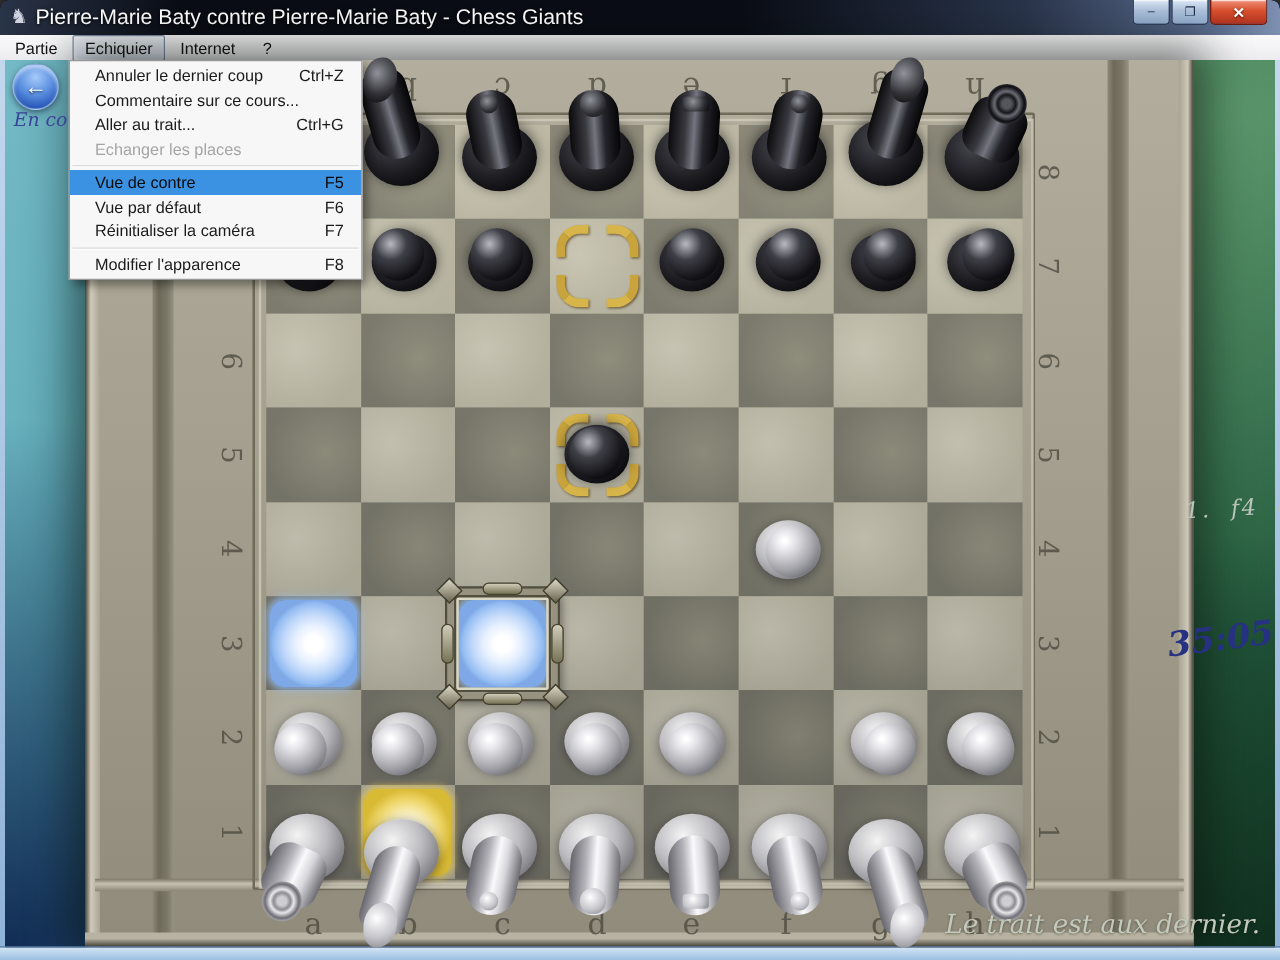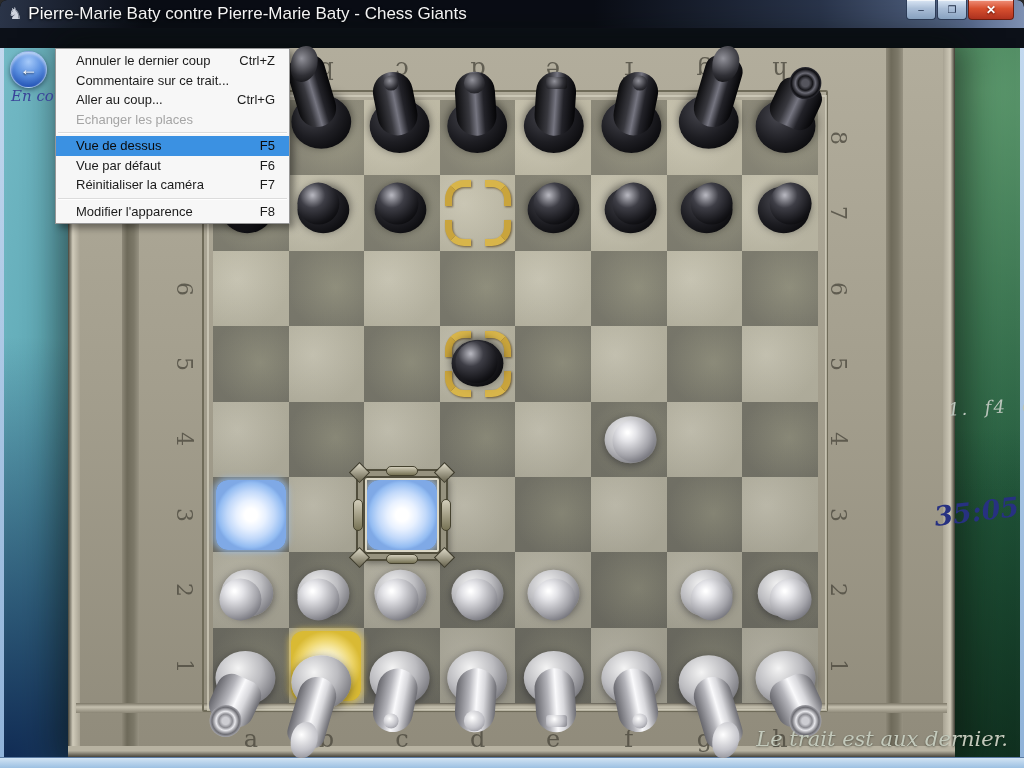--- a/index.html
+++ b/index.html
@@ -144,20 +144,26 @@
   <div class="titlebar">
     <span class="title-icon">♞</span>
     <span class="title-text">Pierre-Marie Baty contre Pierre-Marie Baty - Chess Giants</span>
     <div class="capbtns">
       <div class="capbtn min">–</div>
       <div class="capbtn max">❐</div>
       <div class="capbtn close">✕</div>
     </div>
   </div>
 
+  <div class="menubar">
+    <span class="mitem">Partie</span>
+    <span class="mitem active">Echiquier</span>
+    <span class="mitem">Internet</span>
+    <span class="mitem">?</span>
+  </div>
 
   <div class="client"></div>
 
   <div class="stone">
     <div class="groove gl"></div>
     <div class="groove gr"></div>
     <div class="bevel-l"></div>
     <div class="bevel-r"></div>
     <div class="ridge-b"></div>
     <div class="bevel-b"></div>
@@ -445,34 +451,34 @@
   <div class="movelist">1.  f4  d5</div>
   <div class="clock">35:05</div>
   <div class="turntext">Le trait est aux dernier.</div>
 
   <div class="dropdown">
     <div class="dd-row">
       <span class="lab">Annuler le dernier coup</span>
         <span class="sc">Ctrl+Z</span>
     </div>
     <div class="dd-row">
-      <span class="lab">Commentaire sur ce trait...</span>
+      <span class="lab">Commentaire sur ce cours...</span>
         <span class="sc"></span>
     </div>
     <div class="dd-row">
-      <span class="lab">Aller au coup...</span>
+      <span class="lab">Aller au trait...</span>
         <span class="sc">Ctrl+G</span>
     </div>
     <div class="dd-row dis">
       <span class="lab">Echanger les places</span>
         <span class="sc"></span>
     </div>
     <div class="dd-sep"></div>
     <div class="dd-row sel">
-      <span class="lab">Vue de dessus</span>
+      <span class="lab">Vue de contre</span>
         <span class="sc">F5</span>
     </div>
     <div class="dd-row">
       <span class="lab">Vue par défaut</span>
         <span class="sc">F6</span>
     </div>
     <div class="dd-row">
       <span class="lab">Réinitialiser la caméra</span>
         <span class="sc">F7</span>
     </div>

